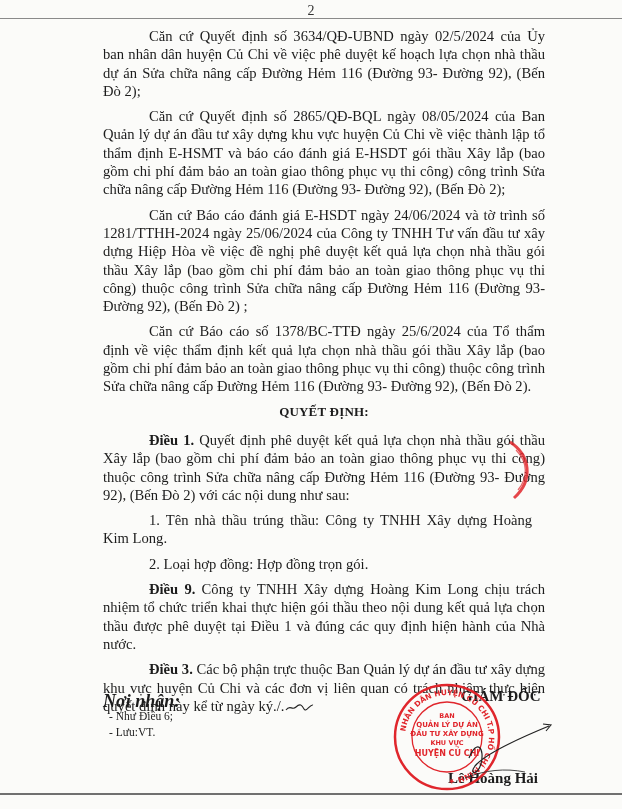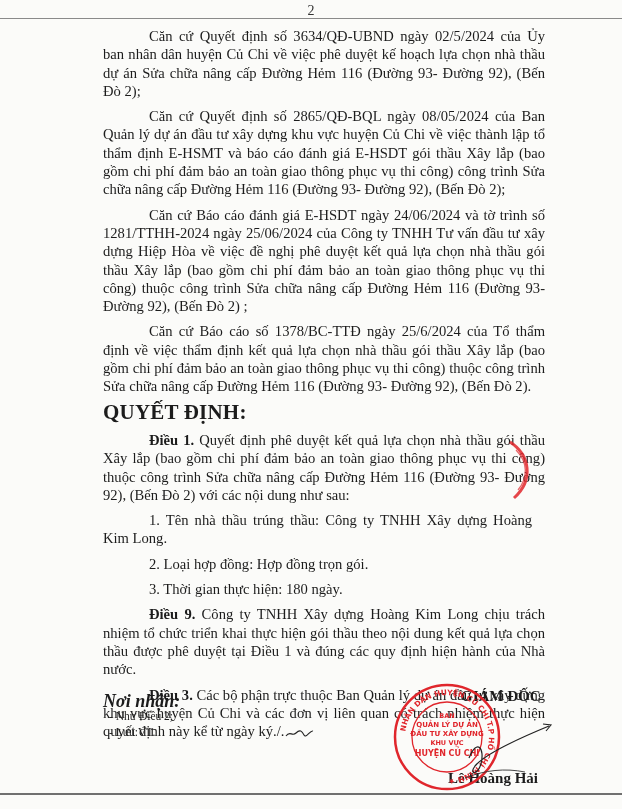--- a/index.html
+++ b/index.html
@@ -10,21 +10,21 @@
     color: #1c1c1c;
     position: relative;
   }
   .top-rule { position: absolute; left: 0; top: 18px; width: 622px; height: 1px; background: #8a8a8a; }
   .page-number { position: absolute; left: 0; width: 622px; top: 3px; text-align: center; font-size: 14px; color: #333; }
   .bottom-rule { position: absolute; left: 0; top: 793px; width: 622px; height: 2px; background: #707070; }
 
   .doc { position: absolute; left: 103px; top: 27px; width: 442px; font-size: 14.6px; line-height: 18.3px; }
   .p { text-align: justify; text-indent: 46px; margin: 0 0 7px 0; }
   .item { text-indent: 46px; margin: 0 13px 7px 0; text-align: justify; }
-  .heading { font-weight: bold; font-size: 21px; margin: 4px 0 10px 0; letter-spacing: 0.2px; }
+  .heading { text-align: center; font-weight: bold; font-size: 13px; margin: 4px 0 10px 0; letter-spacing: 0.2px; }
   b.article { font-weight: bold; }
   i { font-style: italic; }
 
   .sign-area { position: absolute; left: 103px; top: 691px; width: 480px; height: 100px; }
   .recipients-title { position: absolute; left: 0; top: 0; font-weight: bold; font-style: italic; font-size: 18px; }
   .recipients { position: absolute; left: 6px; top: 17px; font-size: 11.5px; line-height: 16px; margin: 0; padding: 0; list-style: none; }
   .recipients li::before { content: "-  "; }
   .signer-title { position: absolute; left: 358px; top: -3px; font-weight: bold; font-size: 15px; }
   .signer-name { position: absolute; left: 345px; top: 79px; font-weight: bold; font-size: 15px; }
 
@@ -43,32 +43,31 @@
   <p class="p">Căn cứ Quyết định số 3634/QĐ-UBND ngày 02/5/2024 của Ủy ban nhân dân huyện Củ Chi về việc phê duyệt kế hoạch lựa chọn nhà thầu dự án Sửa chữa nâng cấp Đường Hẻm 116 (Đường 93- Đường 92), (Bến Đò 2);</p>
   <p class="p">Căn cứ Quyết định số 2865/QĐ-BQL ngày 08/05/2024 của Ban Quản lý dự án đầu tư xây dựng khu vực huyện Củ Chi về việc thành lập tổ thẩm định E-HSMT và báo cáo đánh giá E-HSDT gói thầu Xây lắp (bao gồm chi phí đảm bảo an toàn giao thông phục vụ thi công) công trình Sửa chữa nâng cấp Đường Hẻm 116 (Đường 93- Đường 92), (Bến Đò 2);</p>
   <p class="p">Căn cứ Báo cáo đánh giá E-HSDT ngày 24/06/2024 và tờ trình số 1281/TTHH-2024 ngày 25/06/2024 của Công ty TNHH Tư vấn đầu tư xây dựng Hiệp Hòa về việc đề nghị phê duyệt kết quả lựa chọn nhà thầu gói thầu Xây lắp (bao gồm chi phí đảm bảo an toàn giao thông phục vụ thi công) thuộc công trình Sửa chữa nâng cấp Đường Hẻm 116 (Đường 93- Đường 92), (Bến Đò 2) ;</p>
   <p class="p">Căn cứ Báo cáo số 1378/BC-TTĐ ngày 25/6/2024 của Tổ thẩm định về việc thẩm định kết quả lựa chọn nhà thầu gói thầu Xây lắp (bao gồm chi phí đảm bảo an toàn giao thông phục vụ thi công) thuộc công trình Sửa chữa nâng cấp Đường Hẻm 116 (Đường 93- Đường 92), (Bến Đò 2).</p>
 
   <div class="heading">QUYẾT ĐỊNH:</div>
 
   <p class="p"><b class="article">Điều 1.</b><span> Quyết định phê duyệt kết quả lựa chọn nhà thầu gói thầu Xây lắp (bao gồm chi phí đảm bảo an toàn giao thông phục vụ thi công) thuộc công trình Sửa chữa nâng cấp Đường Hẻm 116 (Đường 93- Đường 92), (Bến Đò 2)  với các nội dung như sau:</span></p>
   <p class="item">1. Tên nhà thầu trúng thầu: Công ty TNHH Xây dựng Hoàng Kim Long.</p>
   <p class="item">2. Loại hợp đồng: Hợp đồng trọn gói.</p>
-  <p class="item">3. Thời gian thực hiện: 180 ngày.</p>
 
   <p class="p"><b class="article">Điều 9.</b><span> Công ty TNHH Xây dựng Hoàng Kim Long chịu trách nhiệm tổ chức triển khai thực hiện gói thầu theo nội dung kết quả lựa chọn thầu được phê duyệt tại Điều 1 và đúng các quy định hiện hành của Nhà nước.</span></p>
   <p class="p"><b class="article">Điều 3.</b><span> Các bộ phận trực thuộc Ban Quản lý dự án đầu tư xây dựng khu vực huyện Củ Chi và các đơn vị liên quan có trách nhiệm thực hiện quyết định này kể từ ngày ký./.</span><svg class="initials" viewBox="0 0 30 10">
         <path d="M2 8 C6 2, 8 9, 12 5 S18 3, 20 7 S26 2, 29 3" stroke="#222" stroke-width="1.1" fill="none"></path>
       </svg></p>
 </div>
 
 <div class="sign-area">
   <div class="recipients-title">Nơi nhận:</div>
   <ul class="recipients">
-    <li>Như Điều 2;</li>
+    <li>Như Điều 6;</li>
     <li>Lưu:VT.</li>
   </ul>
   <div class="signer-title">GIÁM ĐỐC</div>
   <div class="signer-name">Lê Hoàng Hải</div>
 </div>
 
 <svg class="stamp" viewBox="0 0 110 110">
   <defs>
     <path id="stampArc" d="M 55,55 m -42,0 a 42,42 0 1,1 84,0 a 42,42 0 1,1 -84,0"></path>
   </defs>

